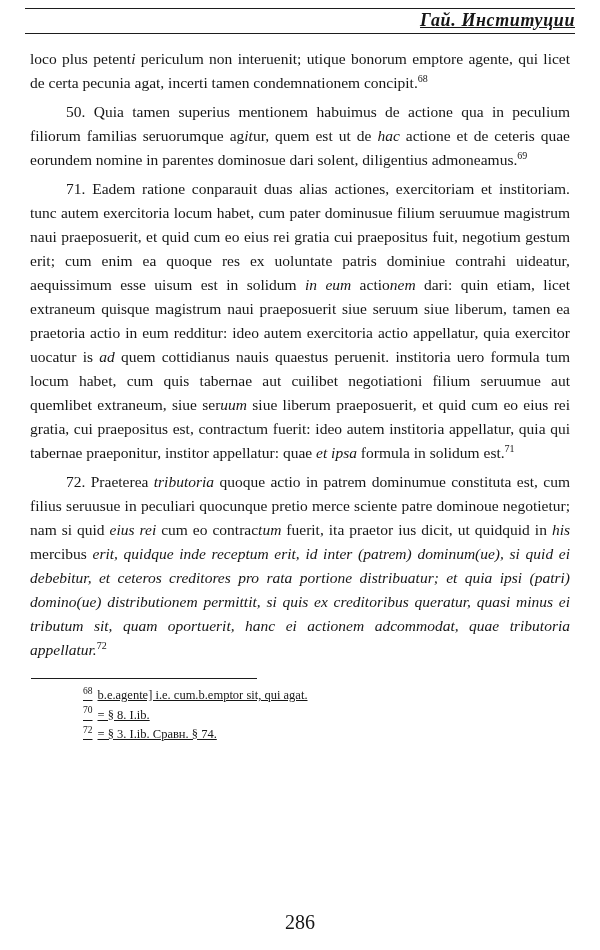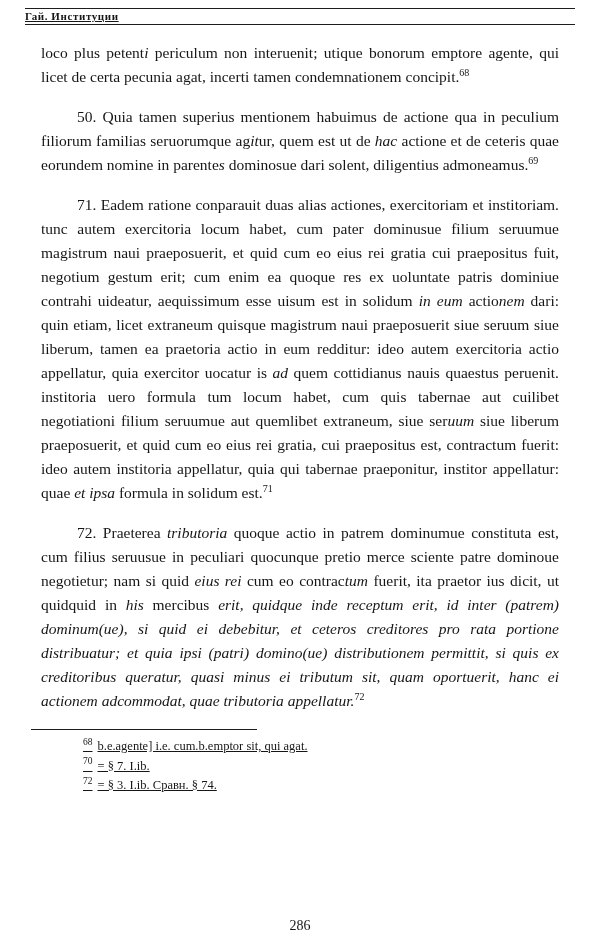--- a/index.html
+++ b/index.html
@@ -9,44 +9,45 @@
     font-family: "Liberation Serif", "DejaVu Serif", serif;
     color: #161616;
     position: relative;
     overflow: hidden;
   }
   .page { width: 600px; height: 950px; padding: 8px 25px 0 25px; position: relative; }
 
   .running-header { margin-bottom: 13px; }
   .rule { border-top: 1.6px solid #1d1d1d; }
   .header-title {
-    text-align: left;
+    text-align: right;
     font-weight: bold;
-    font-size: 11px;
+    font-style: italic;
+    font-size: 18px;
     letter-spacing: 0.6px;
     text-decoration: underline;
     padding: 1px 0 2px 0;
   }
 
   .body-text { font-size: 15.5px; line-height: 24px; }
-  .para { text-align: justify; margin: 16px; }
+  .para { text-align: justify; margin: 5px; }
   .para.indent { text-indent: 36px; }
   .it { font-style: italic; }
   sup { font-size: 10px; line-height: 0; vertical-align: super; }
 
   .fn-sep { width: 226px; border-top: 1.6px solid #1d1d1d; margin: 16px 0 7px 6px; }
   .footnotes { }
   .footnote { font-size: 12.5px; line-height: 19.5px; padding-left: 58px; white-space: nowrap; text-decoration: underline; }
   .fn-num { font-size: 9.5px; margin-right: 5px; }
 
   .page-number {
     position: absolute;
     left: 0; right: 0; bottom: 16px;
     text-align: center;
-    font-size: 14px;
+    font-size: 20px;
   }
 </style>
 </head>
 <body>
 
 <div class="page">
 
   <header class="running-header">
     <div class="rule"></div>
     <div class="header-title">Гай. Институции</div>
@@ -57,19 +58,19 @@
       <p class="para"><span>loco plus petent</span><span class="it">i</span><span> periculum non interuenit; utique bonorum emptore agente, qui licet de certa pecunia agat, incerti tamen condemnationem concipit.</span><sup>68</sup></p>
       <p class="para indent"><span>50. Quia tamen superius mentionem habuimus de actione qua in peculium filiorum familias seruorumque ag</span><span class="it">it</span><span>ur, quem est ut de </span><span class="it">hac</span><span> actione et de ceteris quae eorundem nomine in parente</span><span class="it">s</span><span> dominosue dari solent, diligentius admoneamus.</span><sup>69</sup></p>
       <p class="para indent"><span>71. Eadem ratione  conparauit duas alias actiones, exercitoriam et institoriam. tunc autem exercitoria locum habet, cum pater dominusue filium seruumue magistrum naui praeposuerit, et quid cum eo eius rei gratia cui praepositus fuit, negotium gestum erit; cum enim ea quoque res ex uoluntate patris dominiue contrahi uideatur, aequissimum esse uisum est in solidum </span><span class="it">in eum</span><span> actio</span><span class="it">nem</span><span> dari: quin etiam, licet extraneum quisque magistrum naui praeposuerit siue seruum siue liberum, tamen ea praetoria actio in eum redditur: ideo autem exercitoria actio appellatur, quia exercitor uocatur is </span><span class="it">ad</span><span> quem cottidianus nauis quaestus peruenit. institoria uero formula tum locum habet, cum quis tabernae aut cuilibet negotiationi filium seruumue aut quemlibet extraneum, siue ser</span><span class="it">uum</span><span> siue liberum praeposuerit, et quid cum eo eius rei gratia, cui praepositus est, contractum fuerit: ideo autem institoria appellatur, quia qui tabernae praeponitur, institor appellatur: quae </span><span class="it">et ipsa</span><span> formula in solidum est.</span><sup>71</sup></p>
       <p class="para indent"><span>72. Praeterea </span><span class="it">tributoria</span><span> quoque actio in patrem dominumue constituta est, cum filius seruusue in peculiari quocunque pretio merce sciente patre dominoue negotietur; nam si quid </span><span class="it">eius rei</span><span> cum eo contrac</span><span class="it">tum</span><span> fuerit, ita praetor ius dicit, ut quidquid in </span><span class="it">his</span><span> mercibus </span><span class="it"> erit, quidque inde receptum erit, id inter (patrem) dominum(ue), si quid ei debebitur, et ceteros creditores pro rata portione distribuatur; et quia ipsi (patri) domino(ue) distributionem permittit, si quis ex creditoribus queratur, quasi minus ei tributum sit, quam oportuerit, hanc ei actionem adcommodat, quae tributoria appellatur.</span><sup>72</sup></p>
     </main>
 
   <div class="fn-sep"></div>
 
   <section class="footnotes">
       <div class="footnote"><sup class="fn-num">68</sup><span>b.e.agente] i.e. cum.b.emptor sit, qui agat.</span></div>
-      <div class="footnote"><sup class="fn-num">70</sup><span>= § 7. I.ib.</span></div>
+      <div class="footnote"><sup class="fn-num">70</sup><span>= § 8. I.ib.</span></div>
       <div class="footnote"><sup class="fn-num">72</sup><span>= § 3. I.ib. Сравн. § 74.</span></div>
     </section>
 
   <div class="page-number">286</div>
 
 </div>
 
 </body></html>

